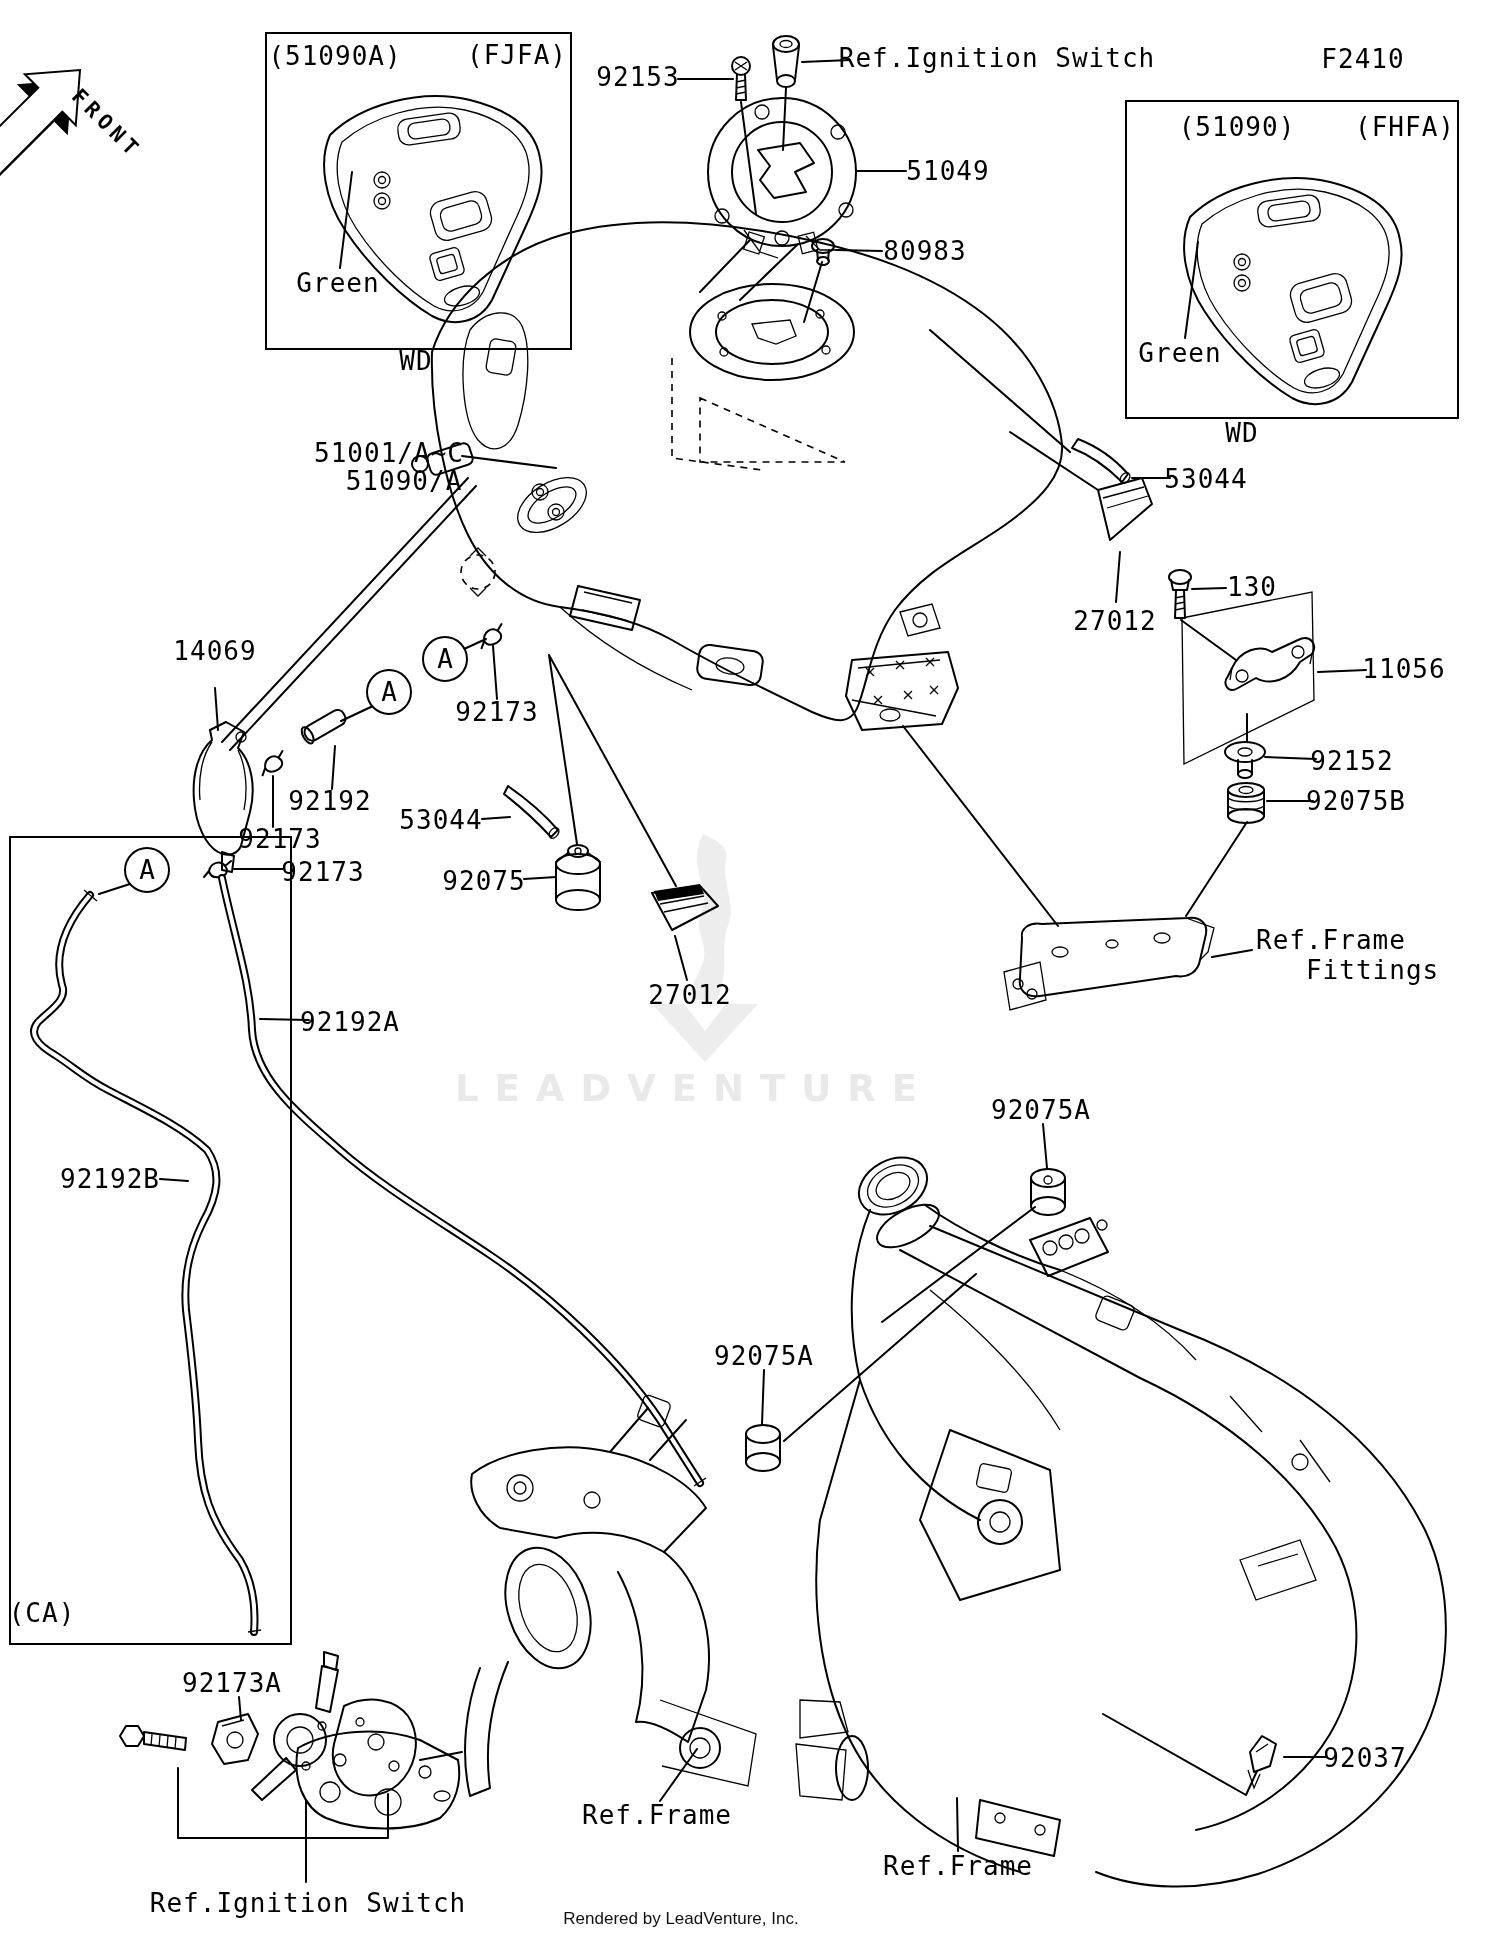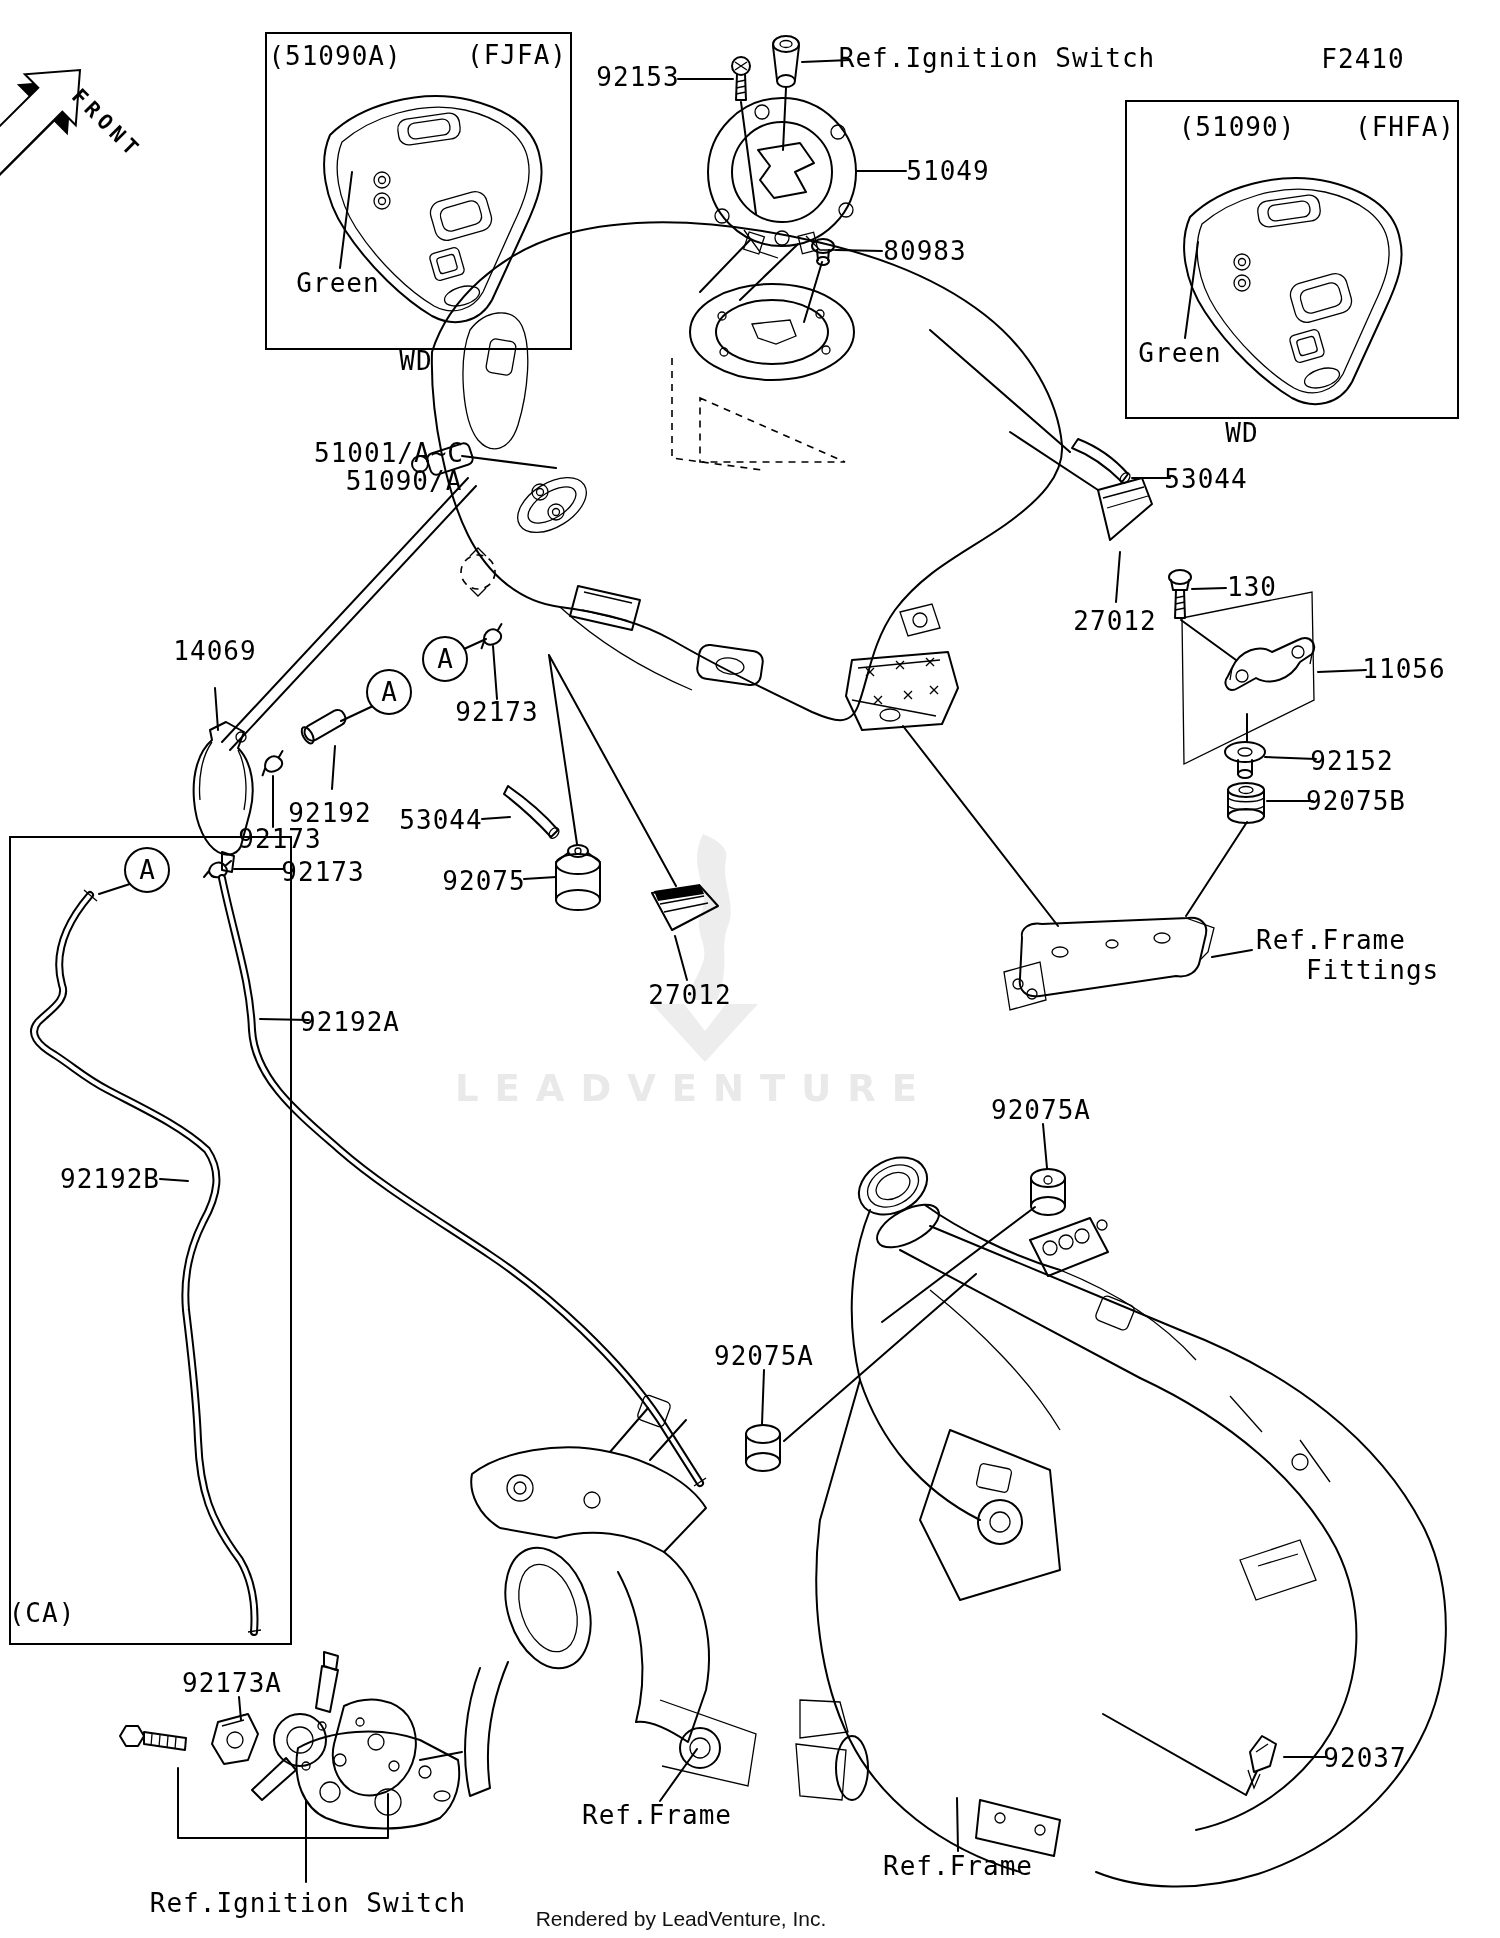--- a/index.html
+++ b/index.html
@@ -19,21 +19,21 @@
             font-size:26px;background:#fff;}
   .inset-box{position:absolute;border:2.5px solid #000;background:transparent;}
   #inset-left{left:265px;top:32px;width:303px;height:314px;}
   #inset-right{left:1125px;top:100px;width:330px;height:315px;}
   #ca-box{position:absolute;left:9px;top:836px;width:279px;height:805px;border:2.5px solid #000;}
   .inset-txt{position:absolute;font-size:26px;letter-spacing:1px;transform:translate(-50%,-50%);}
   #watermark{position:absolute;left:694px;top:1088px;transform:translate(-50%,-50%);
              font-family:"DejaVu Sans",sans-serif;font-weight:bold;font-size:37px;
              letter-spacing:16px;color:#e9e9e9;}
   #footer{position:absolute;left:681px;top:1919px;transform:translate(-50%,-50%);
-          font-family:"Liberation Sans",sans-serif;font-size:21px;color:#111;}
+          font-family:"Liberation Sans",sans-serif;font-size:17px;color:#111;}
   #front-text{position:absolute;left:84px;top:84px;transform:rotate(45deg);transform-origin:0 0;
               font-size:21px;font-weight:bold;letter-spacing:5px;}
 </style>
 </head>
 <body>
 
 <div id="page">
 
   <div id="watermark">LEADVENTURE</div>
 
@@ -379,21 +379,21 @@
       <div class="part-label" style="left: 925px; top: 251px;">80983</div>
       <div class="part-label" style="left: 389px; top: 453px; text-align: center;">51001/A~C</div>
       <div class="part-label" style="left: 404px; top: 481px;">51090/A</div>
       <div class="part-label" style="left: 1206px; top: 479px;">53044</div>
       <div class="part-label" style="left: 1252px; top: 587px;">130</div>
       <div class="part-label" style="left: 1115px; top: 621px;">27012</div>
       <div class="part-label" style="left: 1404px; top: 669px;">11056</div>
       <div class="part-label" style="left: 215px; top: 651px; text-align: right;">14069</div>
       <div class="part-label" style="left: 497px; top: 712px;">92173</div>
       <div class="part-label" style="left: 1352px; top: 761px;">92152</div>
-      <div class="part-label" style="left: 330px; top: 801px; margin-top: 12px;">92192</div>
+      <div class="part-label" style="left: 330px; top: 801px;">92192</div>
       <div class="part-label" style="left: 1356px; top: 801px;">92075B</div>
       <div class="part-label" style="left: 441px; top: 820px;">53044</div>
       <div class="part-label" style="left: 280px; top: 839px;">92173</div>
       <div class="part-label" style="left: 323px; top: 872px;">92173</div>
       <div class="part-label" style="left: 484px; top: 881px; text-align: center;">92075</div>
       <div class="part-label tl" style="left: 1256px; top: 925px;">Ref.Frame
    Fittings</div>
       <div class="part-label" style="left: 690px; top: 995px;">27012</div>
       <div class="part-label" style="left: 350px; top: 1022px;">92192A</div>
       <div class="part-label" style="left: 1041px; top: 1110px;">92075A</div>

